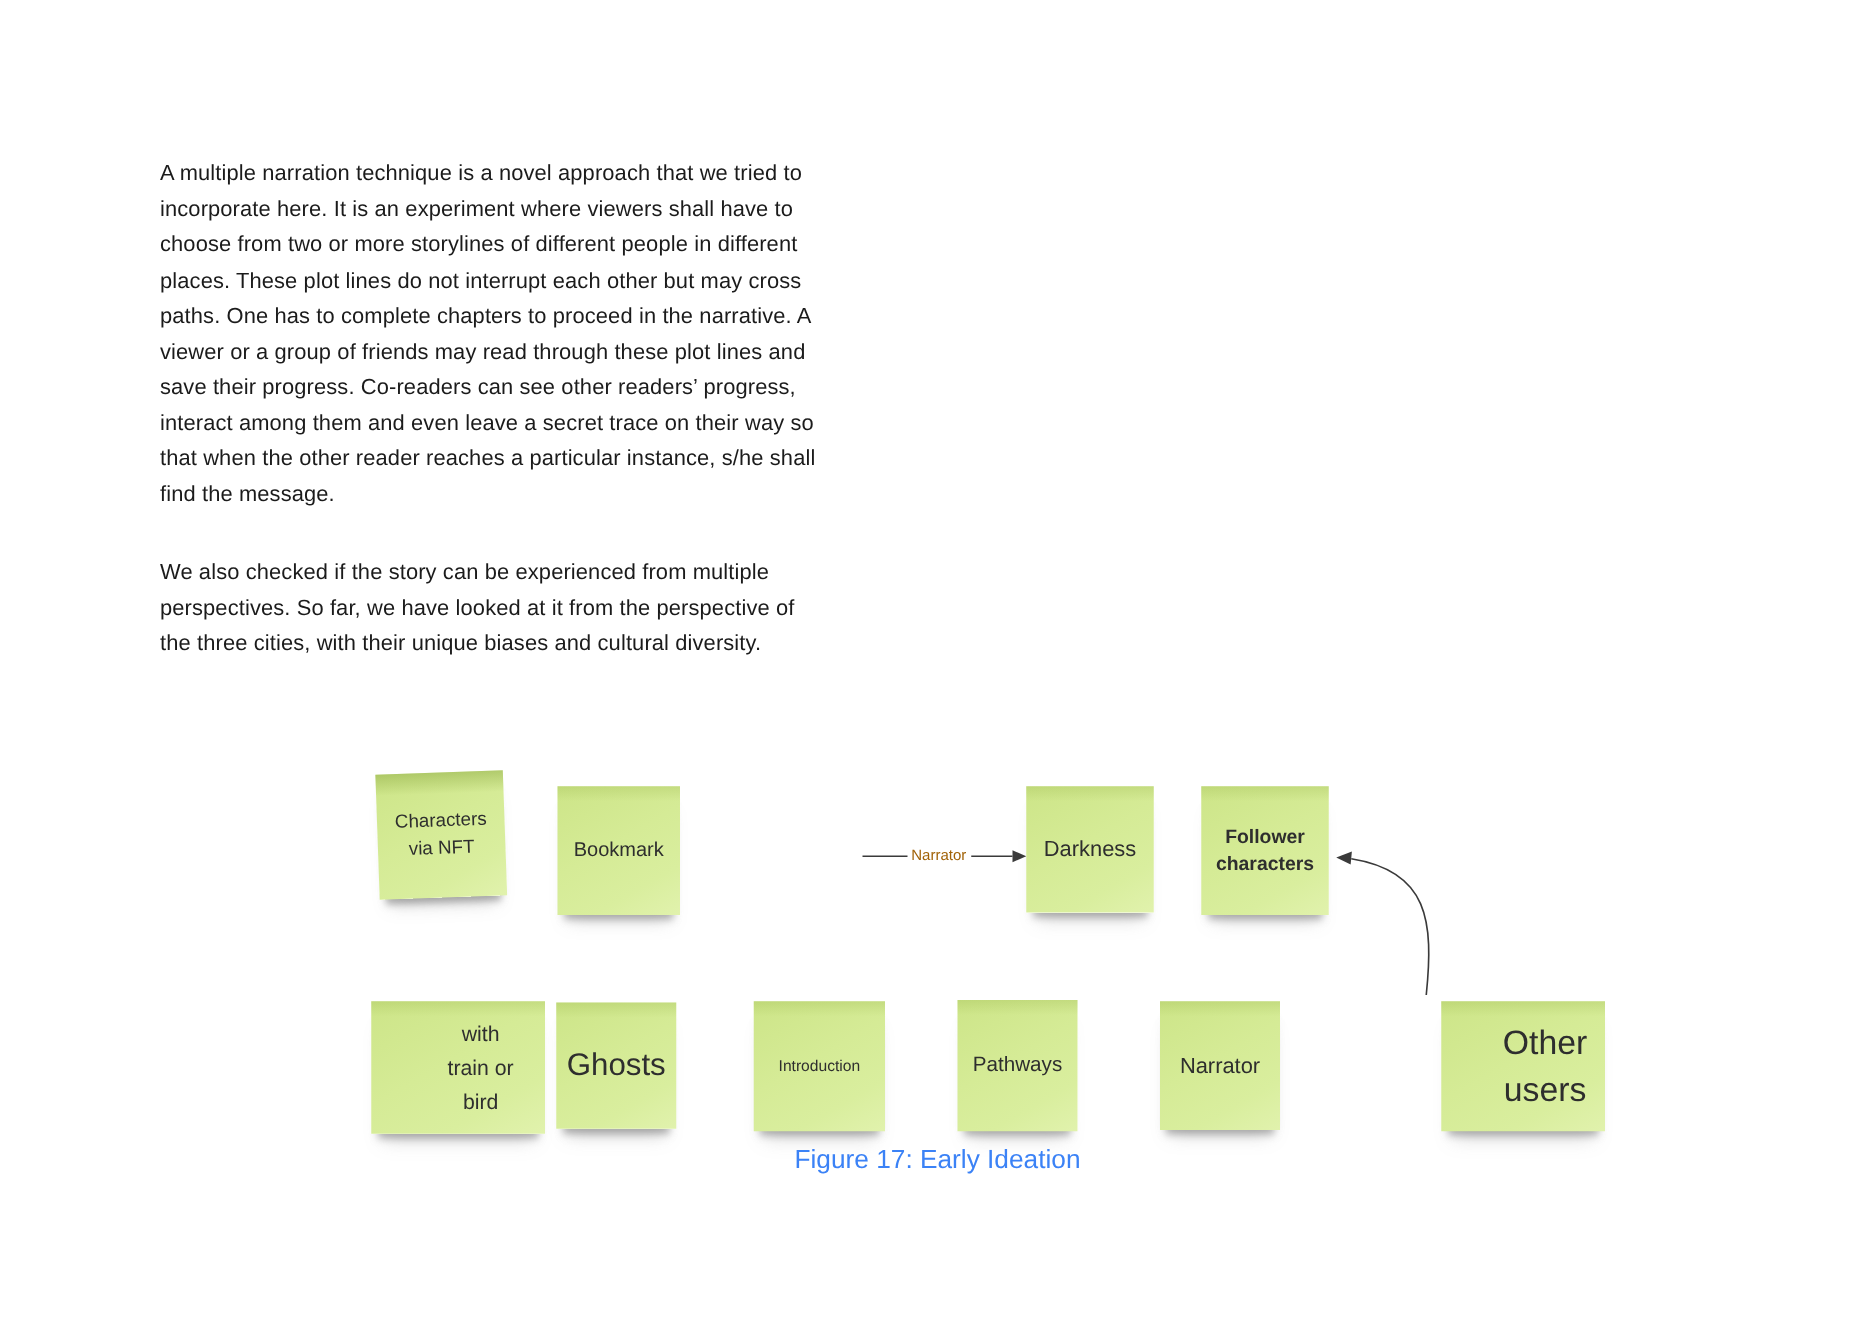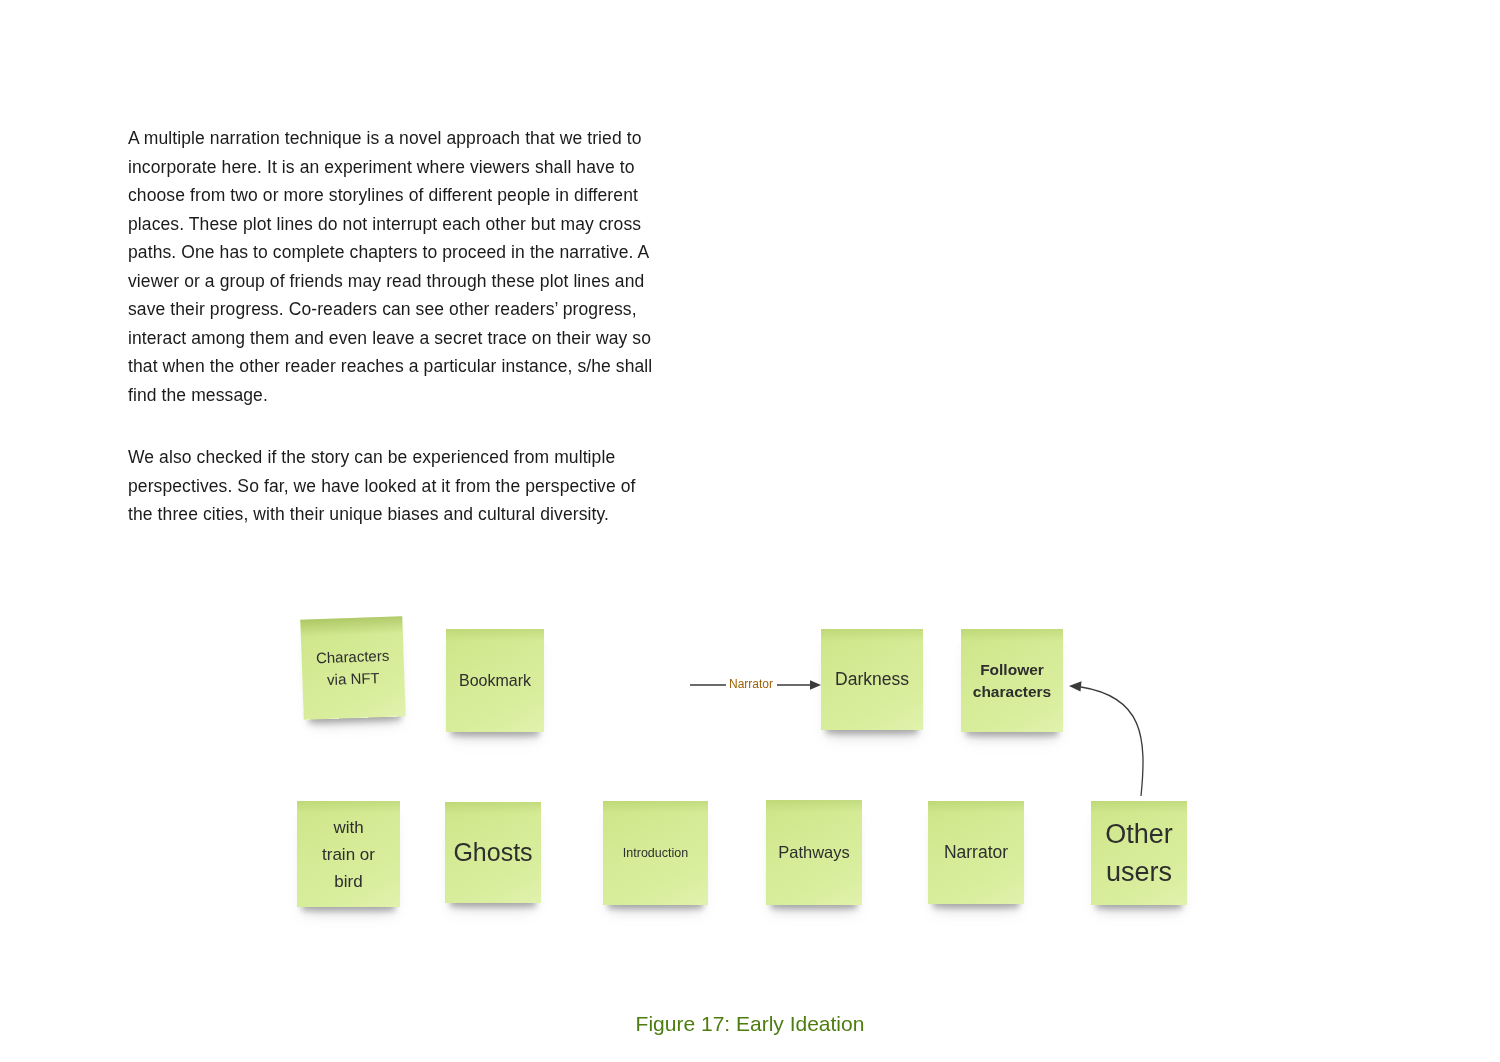--- a/index.html
+++ b/index.html
@@ -60,45 +60,45 @@
     background: linear-gradient(rgba(140,170,60,0.22), rgba(140,170,60,0));
   }
   .note-label { white-space: pre-line; position: relative; }
 
   .n-characters { left: 302px; top: 618px; width: 102px; height: 100px; font-size: 15px;  line-height: 22px; transform: rotate(-2deg); }
   .n-characters::before { height: 17px; background: linear-gradient(rgba(130,160,55,0.42), rgba(130,160,55,0)); }
   .n-bookmark   { left: 446px; top: 629px; width: 98px;  height: 103px; font-size: 16px; }
   .n-orb        { left: 588px; top: 628px; width: 100px; height: 107px; font-size: 18px;  line-height: 26px; }
   .n-darkness   { left: 821px; top: 629px; width: 102px; height: 101px; font-size: 17.5px; align-items: center; }
   .n-follower   { left: 961px; top: 629px; width: 102px; height: 103px; font-size: 15.5px; line-height: 22px; font-weight: bold; }
-  .n-train      { left: 297px; top: 801px; width: 103px; height: 106px; font-size: 17px;  line-height: 27px; }
+  .n-train      { left: 297px; top: 801px; width: 103px; height: 106px; font-size: 17px;  line-height: 27px; padding-left: 36px; }
   .n-ghosts     { left: 445px; top: 802px; width: 96px; height: 101px; font-size: 25px; }
   .n-introduction { left: 603px; top: 801px; width: 105px; height: 104px; font-size: 12.5px; }
   .n-pathways   { left: 766px; top: 800px; width: 96px;  height: 105px; font-size: 16.5px; }
   .n-junction   { left: 928px; top: 801px; width: 96px;  height: 103px; font-size: 17.5px; }
-  .n-other      { left: 1091px; top: 801px; width: 96px; height: 104px; font-size: 27px; line-height: 38px; }
+  .n-other      { left: 1153px; top: 801px; width: 96px; height: 104px; font-size: 27px; line-height: 38px; padding-left: 35px; }
 
   .narrator-label {
     position: absolute;
     left: 751px;
     top: 677px;
     transform: translateX(-50%);
     font-size: 12px;
     color: #a16207;
     white-space: nowrap;
   }
 
   .caption {
     position: absolute;
     left: 400px;
-    top: 1012px;
+    top: 916px;
     width: 700px;
     text-align: center;
     font-size: 21px;
-    color: #4d7c0f;
+    color: #3b82f6;
   }
 </style>
 </head>
 <body>
 
 <div class="page">
 
   <section class="text-block">
     <p class="para">A multiple narration technique is a novel approach that we tried to
 incorporate here. It is an experiment where viewers shall have to

